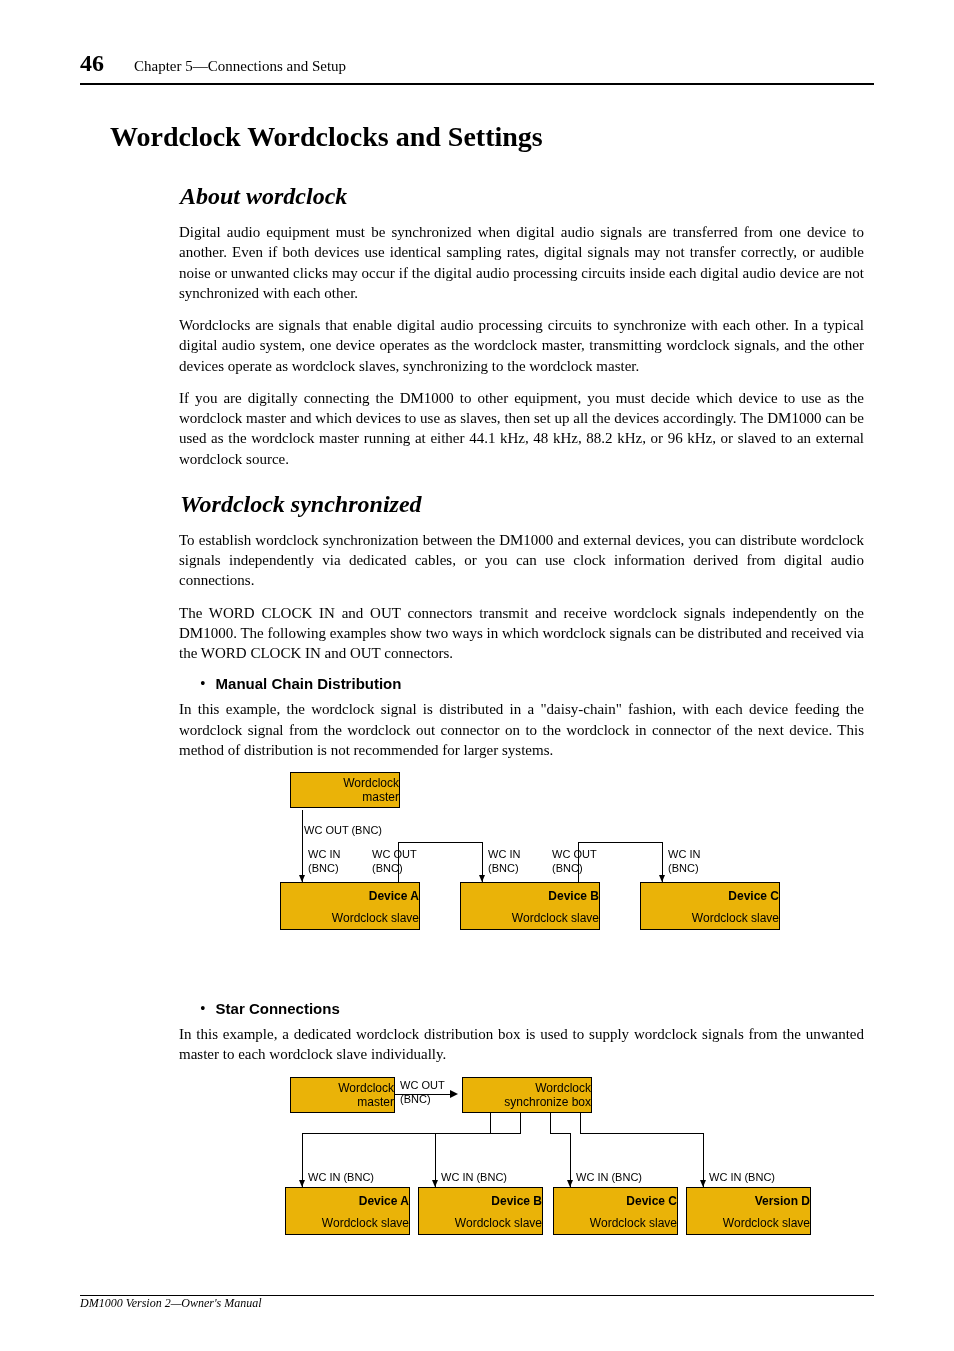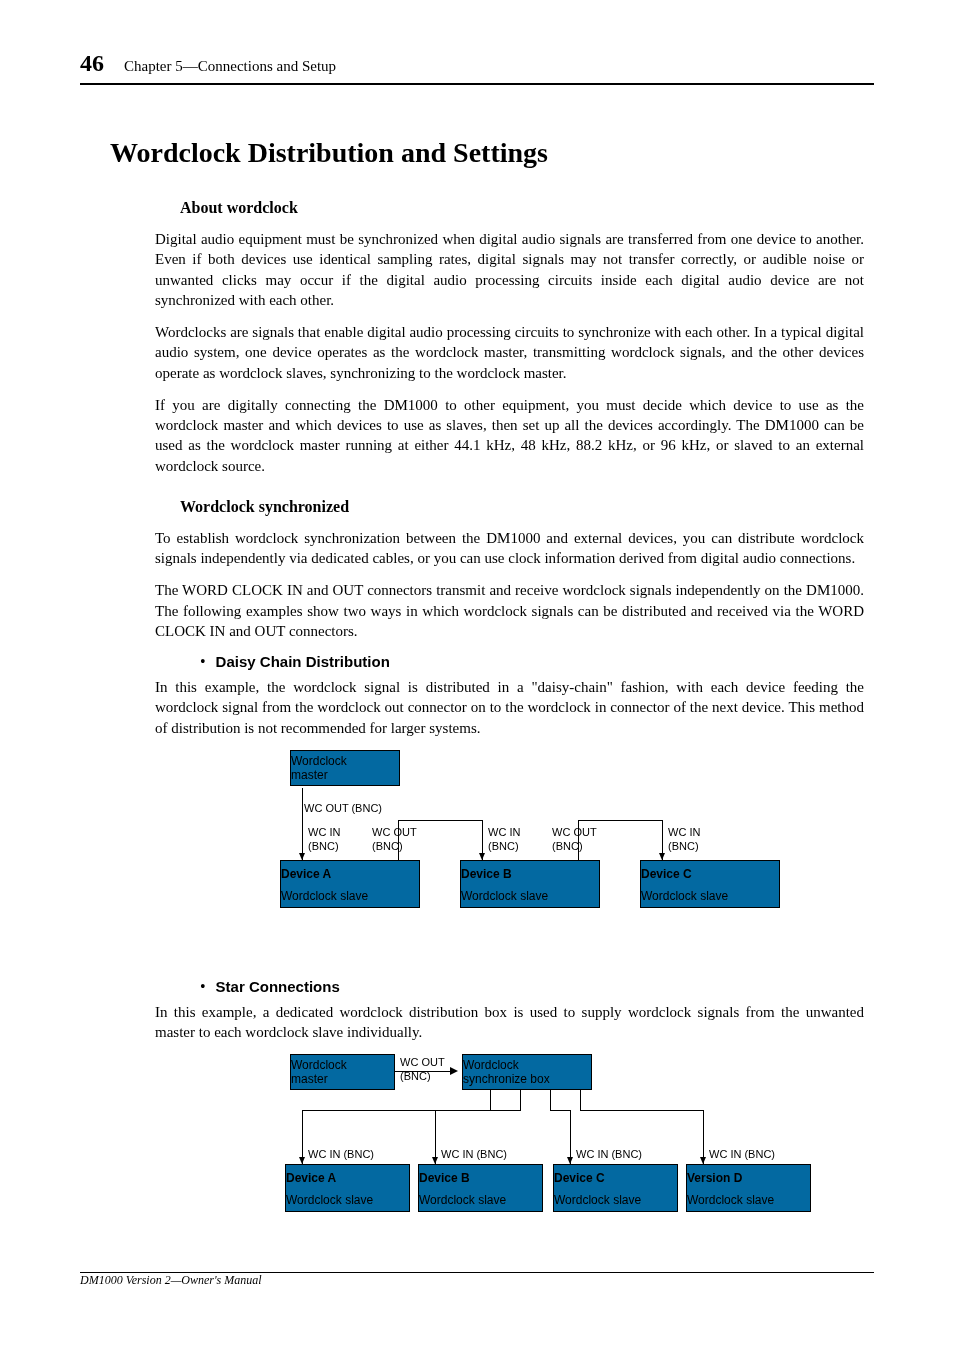--- a/index.html
+++ b/index.html
@@ -8,49 +8,49 @@
     background: #fff;
     width: 954px;
     height: 1351px;
     position: relative;
     padding: 50px 80px 40px 80px;
     color: #000;
   }
   .header-row {
     display: flex;
     align-items: baseline;
-    gap: 20px;
+    gap: 30px;
     border-bottom: 2px solid #000;
     padding-bottom: 6px;
-    margin-bottom: 52px;
+    margin-bottom: 36px;
   }
   .page-num { font-size: 24px; font-weight: bold; }
   .chapter-title { font-size: 15px; }
   .h1 { font-size: 28px; font-weight: bold; margin: 0 0 30px 30px; }
-  .h2 { font-size: 16px; font-weight: bold; margin: 12px 0 12px 100px; }
+  .h2 { font-size: 24px; font-weight: bold; margin: 12px 0 12px 100px; font-style: italic; }
   .para {
     font-size: 15px;
     line-height: 1.35;
-    margin: 0 10px 12px 75px;
+    margin: 0 10px 12px 99px;
     text-align: justify;
   }
   .bullet-row {
     display: flex;
     align-items: baseline;
     margin: 10px 0 6px 120px;
   }
   .bullet-dot { font-size: 16px; margin-right: 10px; }
   .bullet-title { font-size: 15px; font-weight: bold; font-family: Arial, Helvetica, sans-serif; }
   .diagram {
     margin: 10px 0 28px 200px;
     font-family: Arial, Helvetica, sans-serif;
     font-size: 12px;
     position: relative;
   }
-  .box { border: 1px solid #000; background: #0369a1; text-align: left; }
+  .box { border: 1px solid #000; background: #eab308; text-align: right; }
   .arrow-down { position: absolute; width: 1px; background: #000; }
   .arrow-down::after {
     content: ""; position: absolute; bottom: 0; left: -3px;
     border-left: 3.5px solid transparent; border-right: 3.5px solid transparent;
     border-top: 7px solid #000;
   }
   .line-h { position: absolute; height: 1px; background: #000; }
   .line-v { position: absolute; width: 1px; background: #000; }
   .lbl { position: absolute; font-size: 11px; white-space: nowrap; }
 
@@ -73,34 +73,34 @@
   .footer-text { font-size: 12px; font-style: italic; font-family: Georgia, serif; }
 </style>
 </head>
 <body>
 
 <div class="header-row">
   <span class="page-num">46</span>
   <span class="chapter-title">Chapter 5—Connections and Setup</span>
 </div>
 
-<div class="h1">Wordclock Distribution and Settings</div>
+<div class="h1">Wordclock Wordclocks and Settings</div>
 
 <div class="h2">About wordclock</div>
 <p class="para">Digital audio equipment must be synchronized when digital audio signals are transferred from one device to another. Even if both devices use identical sampling rates, digital signals may not transfer correctly, or audible noise or unwanted clicks may occur if the digital audio processing circuits inside each digital audio device are not synchronized with each other.</p>
 <p class="para">Wordclocks are signals that enable digital audio processing circuits to synchronize with each other. In a typical digital audio system, one device operates as the wordclock master, transmitting wordclock signals, and the other devices operate as wordclock slaves, synchronizing to the wordclock master.</p>
 <p class="para">If you are digitally connecting the DM1000 to other equipment, you must decide which device to use as the wordclock master and which devices to use as slaves, then set up all the devices accordingly. The DM1000 can be used as the wordclock master running at either 44.1 kHz, 48 kHz, 88.2 kHz, or 96 kHz, or slaved to an external wordclock source.</p>
 
 <div class="h2" style="margin-top:22px">Wordclock synchronized</div>
 <p class="para">To establish wordclock synchronization between the DM1000 and external devices, you can distribute wordclock signals independently via dedicated cables, or you can use clock information derived from digital audio connections.</p>
 <p class="para">The WORD CLOCK IN and OUT connectors transmit and receive wordclock signals independently on the DM1000. The following examples show two ways in which wordclock signals can be distributed and received via the WORD CLOCK IN and OUT connectors.</p>
 
 <div class="bullet-row">
   <span class="bullet-dot">•</span>
-  <span class="bullet-title">Daisy Chain Distribution</span>
+  <span class="bullet-title">Manual Chain Distribution</span>
 </div>
 <p class="para">In this example, the wordclock signal is distributed in a "daisy-chain" fashion, with each device feeding the wordclock signal from the wordclock out connector on to the wordclock in connector of the next device. This method of distribution is not recommended for larger systems.</p>
 
 <div class="diagram d1">
   <div class="box master">
     <span>Wordclock</span><br>
     <span>master</span>
   </div>
   <span class="lbl" style="left:24px;top:52px">WC OUT (BNC)</span>
 

